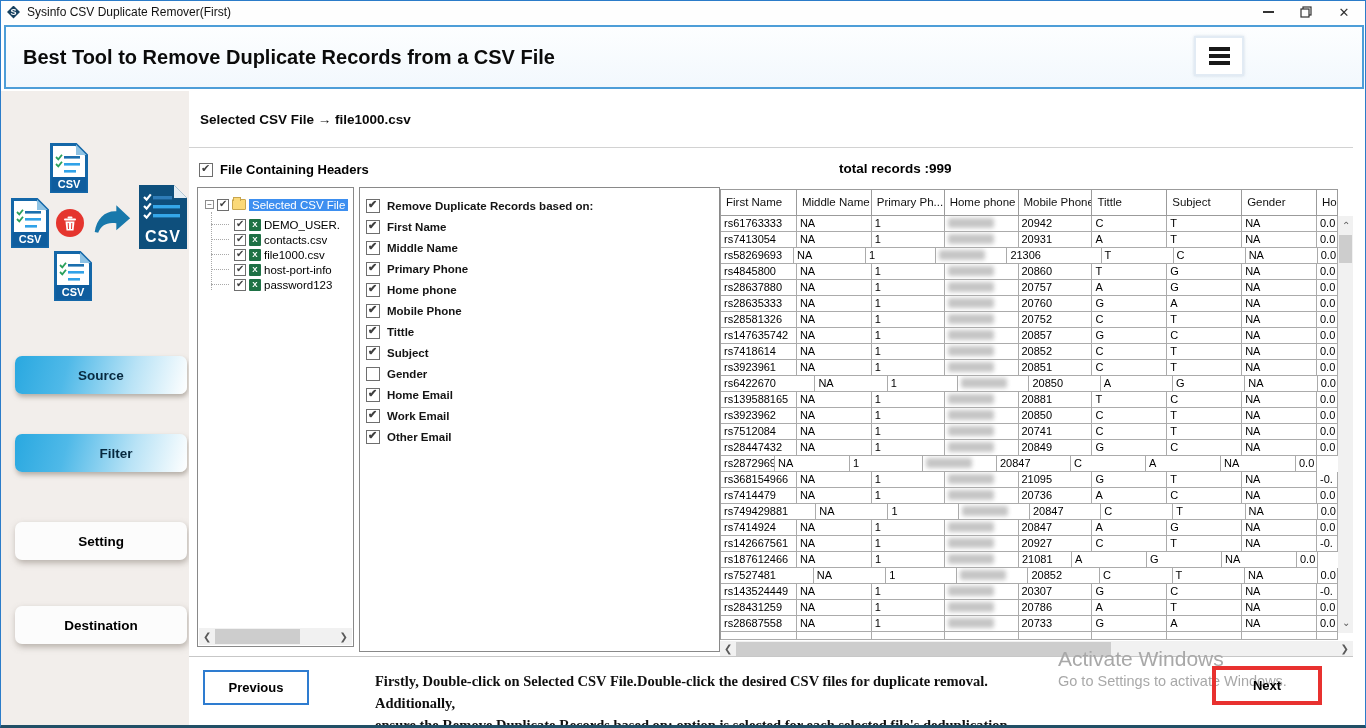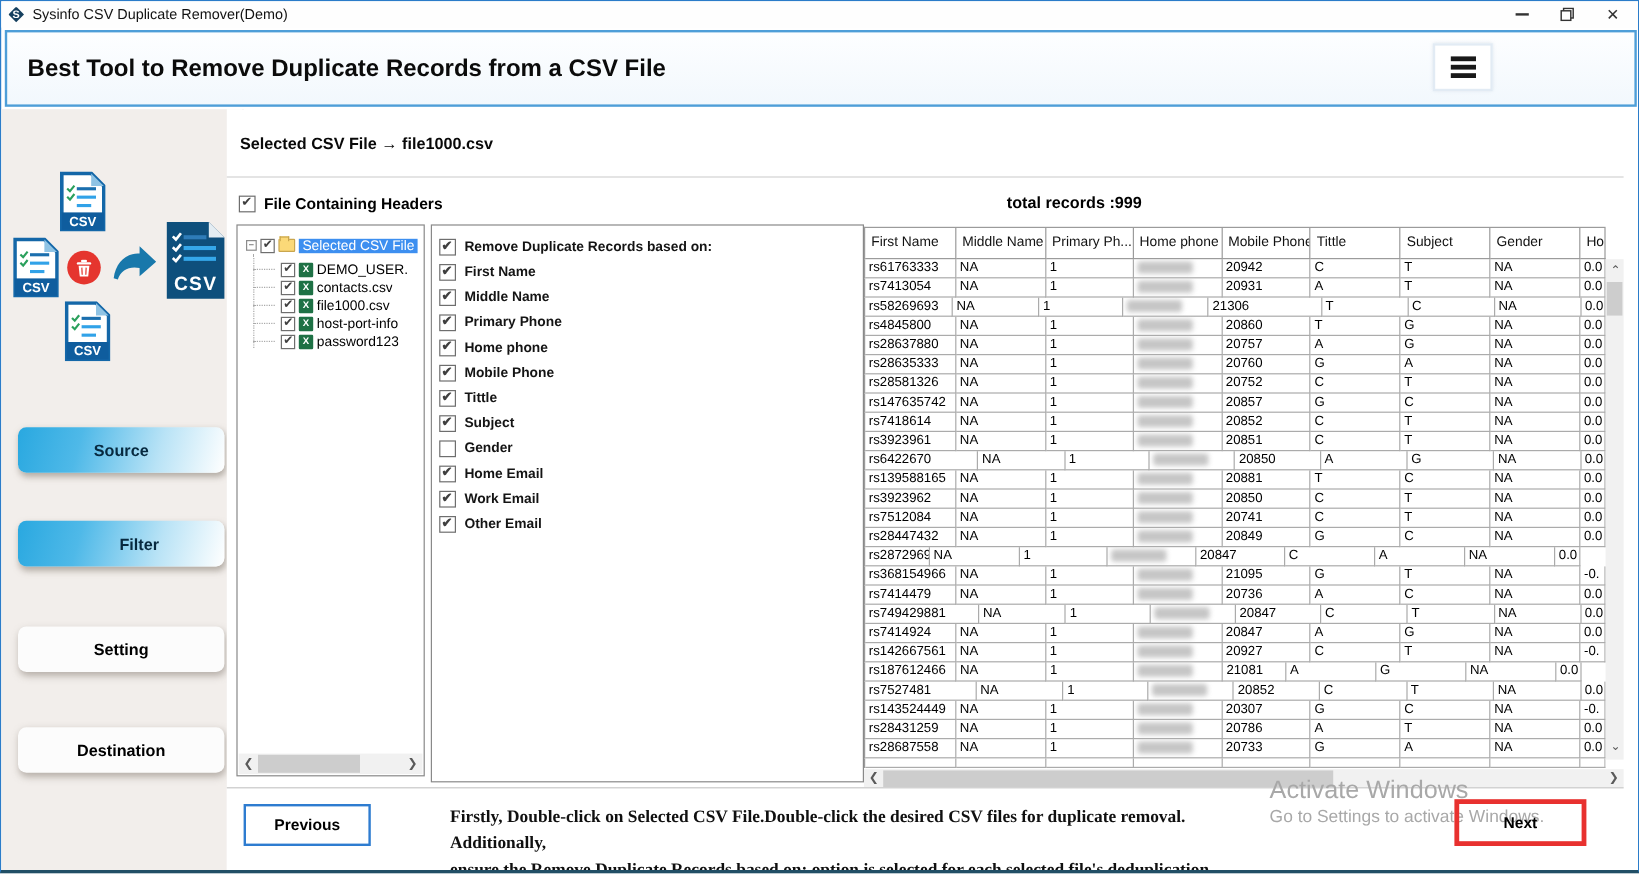--- a/index.html
+++ b/index.html
@@ -123,21 +123,21 @@
 </style>
 </head>
 <body>
 
 <div class="app">
 
   <div class="titlebar">
     <div class="app-icon">
         <span>S</span>
       </div>
-    <span>Sysinfo CSV Duplicate Remover(Demo)</span>
+    <span>Sysinfo CSV Duplicate Remover(First)</span>
     <div class="win-btn win-min">
         <div class="min-bar"></div>
       </div>
     <div class="win-btn win-restore">
       <svg width="12" height="12" viewBox="0 0 12 12">
         <rect x="3" y="1" width="8" height="8" fill="none" stroke="#333" stroke-width="1.2"></rect>
         <rect x="1" y="3" width="8" height="8" fill="#fefefe" stroke="#333" stroke-width="1.2"></rect>
       </svg>
     </div>
     <div class="win-btn win-close">

